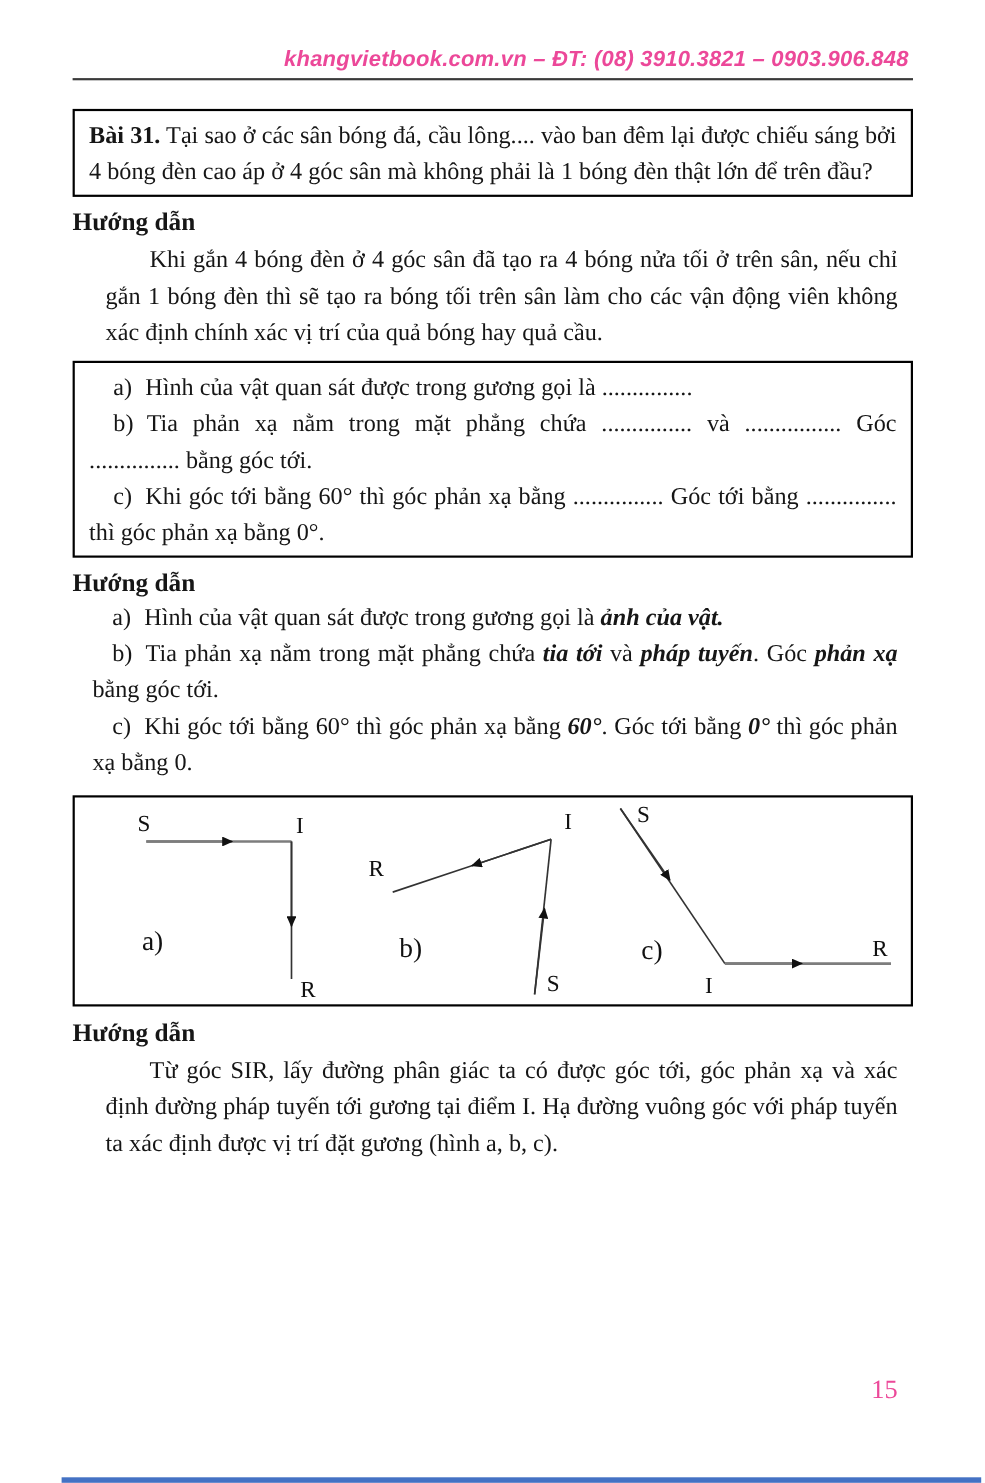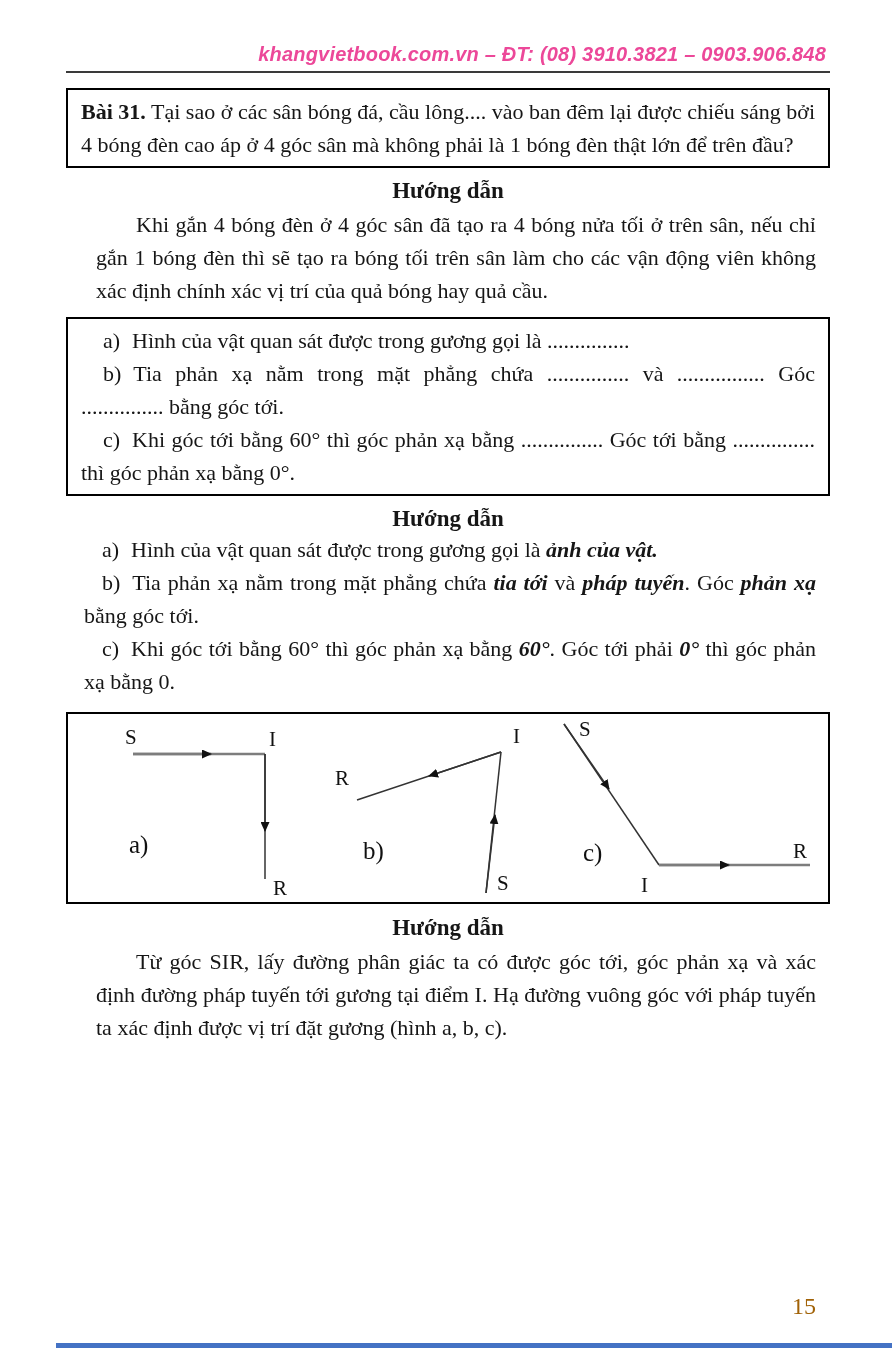--- a/index.html
+++ b/index.html
@@ -10,51 +10,51 @@
   }
   .content{position:absolute;left:66px;top:0;width:764px;}
   .site-header{
     margin-top:42px;text-align:right;padding-right:4px;
     font-family:"Liberation Sans", sans-serif;
     font-weight:700;font-style:italic;font-size:20px;color:#ec4899;
     letter-spacing:.2px;line-height:24px;
   }
   .header-rule{border-bottom:2.5px solid #3a3a3a;margin-top:5px;}
   .qbox{
-    border:2px solid #000;margin-top:15px;padding:5px 13px;
+    border:2px solid #000;margin-top:26px;padding:5px 13px;
     font-size:22px;line-height:33px;text-align:justify;
   }
   .qbox.b32{margin-top:10px;}
   .qbox.b33{margin-top:14px;}
   .qbox p{margin:0;}
   .blabel{font-weight:700;}
   .item{text-indent:22px;}
   .marker{padding-right:12px;}
   .guide{
-    text-align:center;font-weight:700;font-size:23px;
+    font-weight:700;font-size:23px;
     margin-top:9px;line-height:28px;
   }
   .guide.g3{margin-top:10px;}
   .sol-para{
     font-size:22px;line-height:33px;text-align:justify;
     margin:3px 14px 0 30px;text-indent:40px;
   }
   .sol-item{
     font-size:22px;line-height:33px;text-align:justify;
     margin:0 14px 0 18px;text-indent:18px;
   }
   .bi{font-style:italic;font-weight:700;}
   .diagrams{display:block;margin-top:0;}
   .diagrams text{font-family:"Liberation Serif", serif;font-size:21px;fill:#111;}
   .diagrams text.dlabel{font-size:25px;}
   .ray{stroke:#333;stroke-width:1.5;fill:none;}
   .mirror{stroke:#7d7d7d;stroke-width:2.4;fill:none;}
   .page-number{
-    position:absolute;left:792px;top:1292px;
-    font-size:24px;color:#a16207;line-height:28px;
+    position:absolute;left:792px;top:1250px;
+    font-size:24px;color:#ec4899;line-height:28px;
   }
   .footer-bar{position:absolute;left:56px;right:3px;bottom:0;height:5px;}
 </style>
 </head>
 <body>
 
 <div class="content">
 
   <div class="site-header">khangvietbook.com.vn – ĐT: (08) 3910.3821 – 0903.906.848</div>
   <div class="header-rule"></div>
@@ -72,21 +72,21 @@
     <p class="item"><span class="marker">b)</span><span>Tia phản xạ nằm trong mặt phẳng chứa ............... và ................ Góc ............... bằng góc tới.</span></p>
     <p class="item"><span class="marker">c)</span><span>Khi góc tới bằng 60° thì góc phản xạ bằng ............... Góc tới bằng ............... thì góc phản xạ bằng 0°.</span></p>
   </div>
 
   <div class="guide">Hướng dẫn</div>
 
   <p class="sol-item"><span class="marker">a)</span><span>Hình của vật quan sát  được trong gương gọi là </span><span class="bi">ảnh của vật.</span></p>
 
   <p class="sol-item"><span class="marker">b)</span><span>Tia phản xạ nằm trong mặt phẳng chứa </span><span class="bi">tia tới</span><span> và </span><span class="bi">pháp tuyến</span><span>. Góc </span><span class="bi">phản xạ</span><span> bằng góc tới.</span></p>
 
-  <p class="sol-item"><span class="marker">c)</span><span>Khi góc tới bằng 60° thì góc phản xạ bằng </span><span class="bi">60°</span><span>. Góc tới phải </span><span class="bi">0°</span><span> thì góc phản xạ bằng 0.</span></p>
+  <p class="sol-item"><span class="marker">c)</span><span>Khi góc tới bằng 60° thì góc phản xạ bằng </span><span class="bi">60°</span><span>. Góc tới bằng </span><span class="bi">0°</span><span> thì góc phản xạ bằng 0.</span></p>
 
   <div class="qbox b33">
 
     <svg class="diagrams" width="734" height="178" viewBox="0 0 734 178">
       <defs>
         <marker id="arw" markerWidth="11" markerHeight="9" refX="9" refY="4.5" orient="auto" markerUnits="userSpaceOnUse">
           <path d="M0,0 L10,4.5 L0,9 Z" fill="#111"></path>
         </marker>
       </defs>
 

